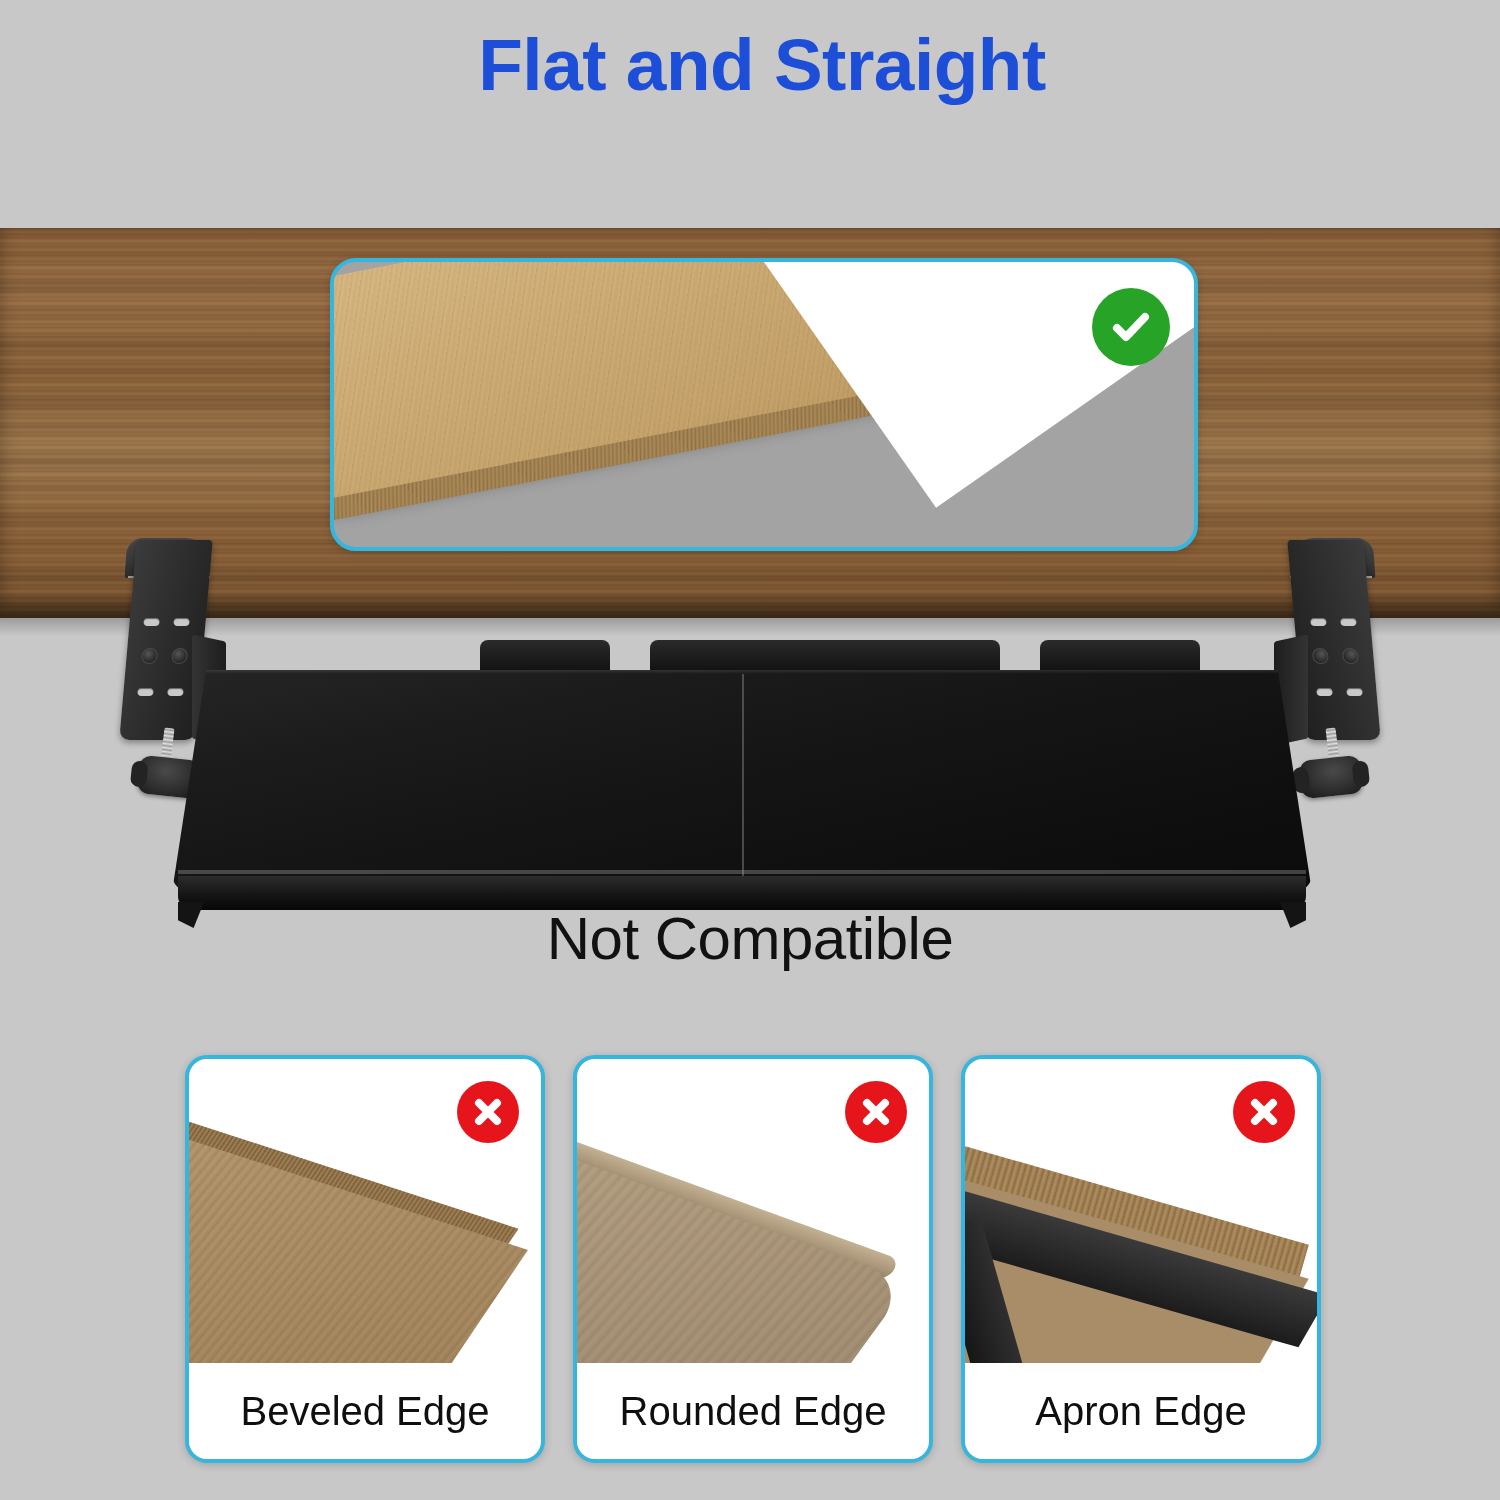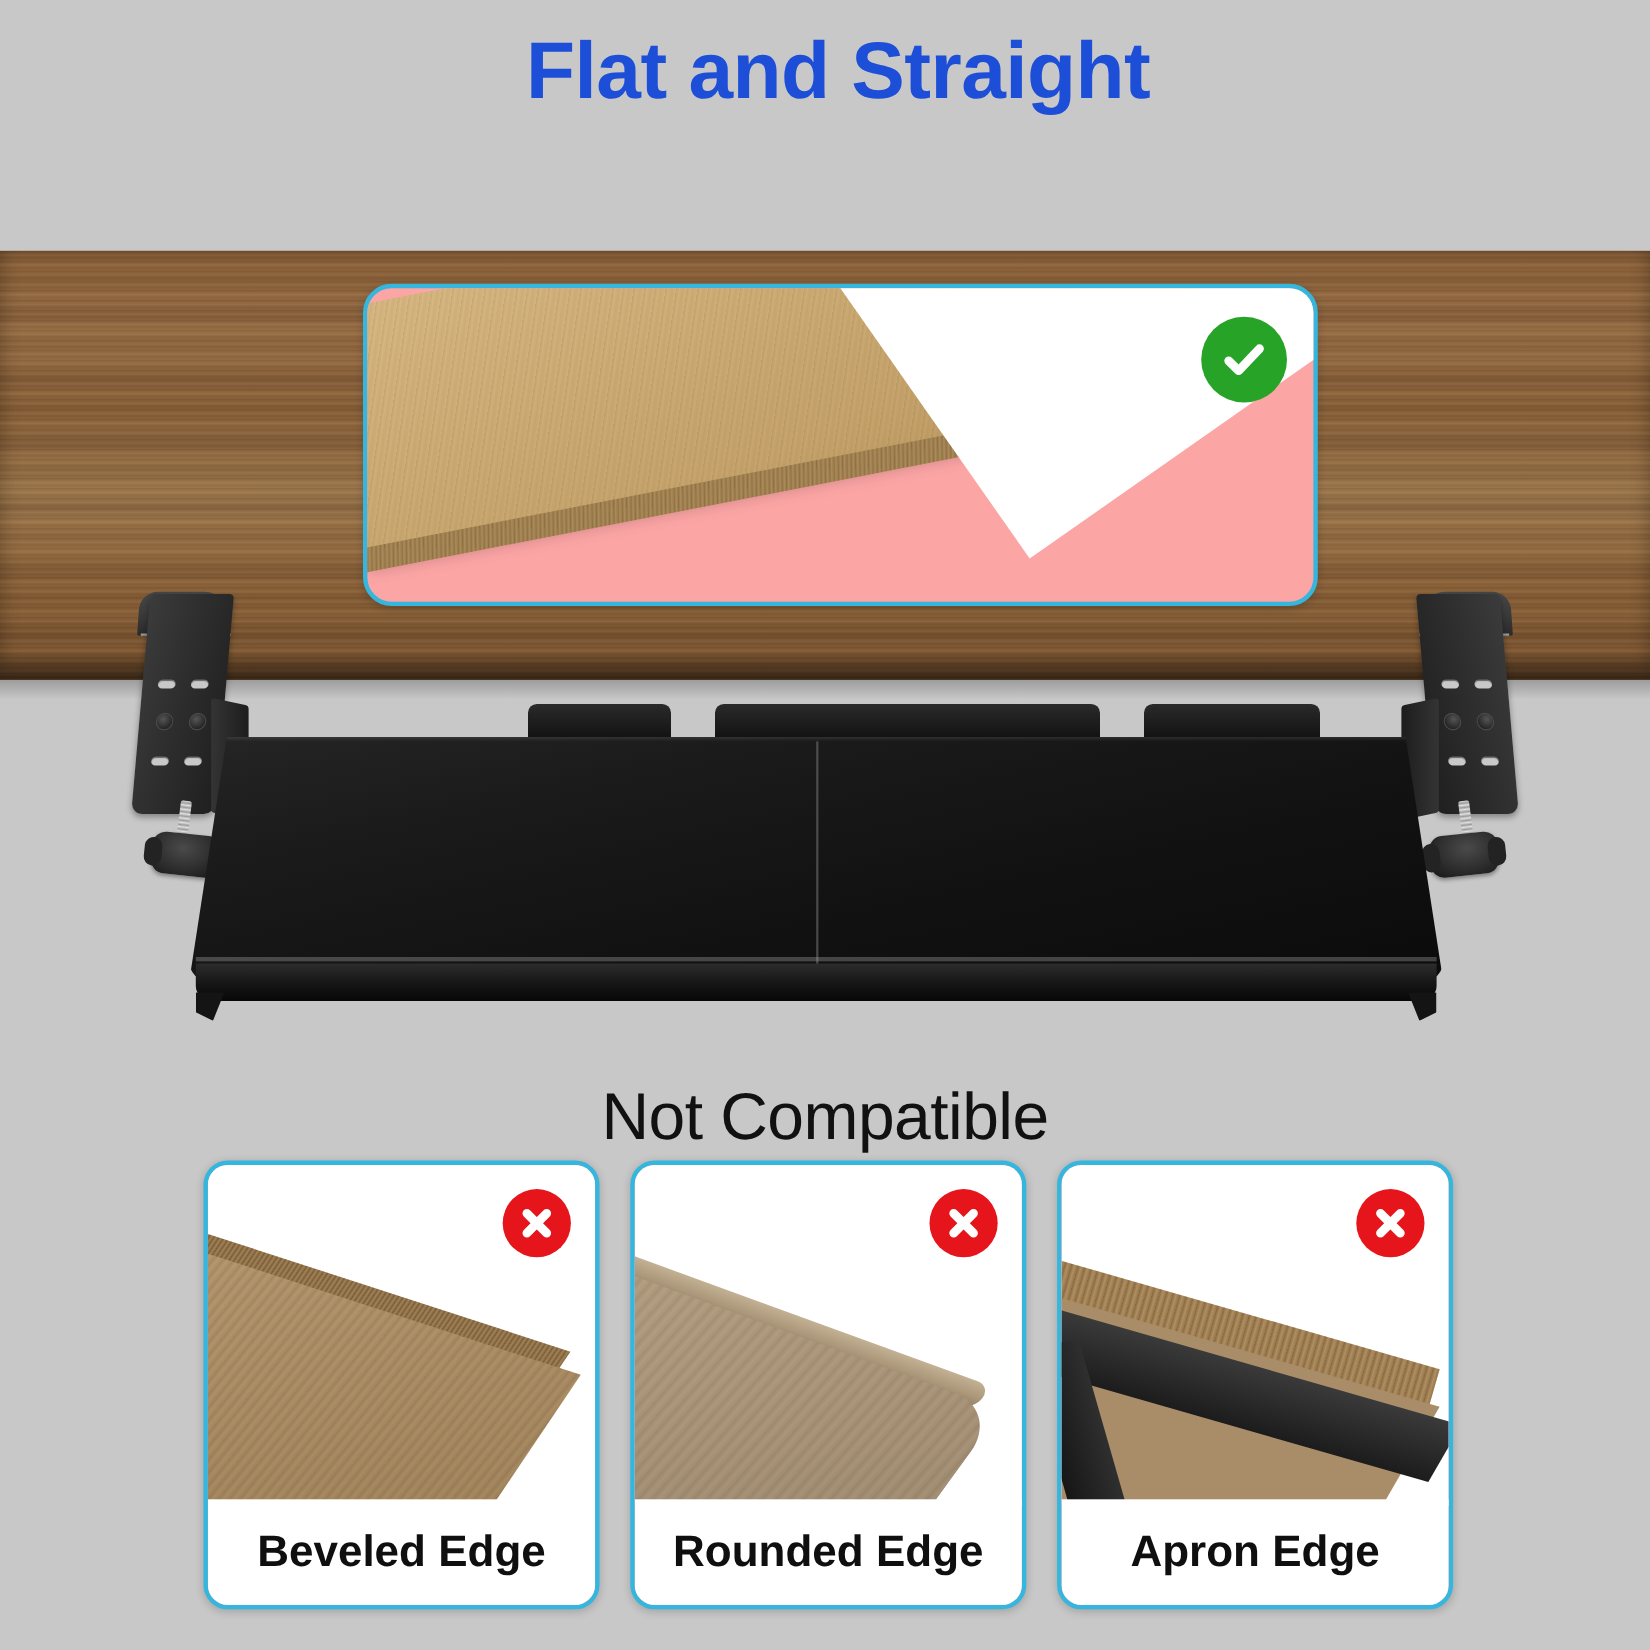--- a/index.html
+++ b/index.html
@@ -65,26 +65,25 @@
   .desk-underside {
     position: absolute;
     left: 0; top: 618px;
     width: 1500px; height: 18px;
     background: linear-gradient(to bottom, rgba(0,0,0,0.22), rgba(0,0,0,0));
   }
 
   
   .card {
     position: absolute;
-    background: #fca5a5;
+    background: #a3a3a3;
     border: 4px solid #35b6de;
     border-radius: 22px;
     overflow: hidden;
     box-shadow: 0 2px 8px rgba(0,0,0,0.18);
-    font-weight: bold;
   }
 
   
   #card-good {
     left: 330px; top: 258px;
     width: 860px; height: 285px;
     border-radius: 26px;
   }
   .good-plank {
     position: absolute;
@@ -275,21 +274,21 @@
     position: absolute;
     top: 232px;
     width: 26px; height: 26px;
     background: #141414;
     clip-path: polygon(0 0, 100% 0, 60% 100%, 0 70%);
   }
 
   
   #not-compatible {
     position: absolute;
-    left: 0; top: 980px;
+    left: 0; top: 904px;
     width: 1500px;
     text-align: center;
     font-size: 60px;
     font-weight: 400;
     color: #111111;
     letter-spacing: -0.5px;
   }
 
   
   .bad-card {

